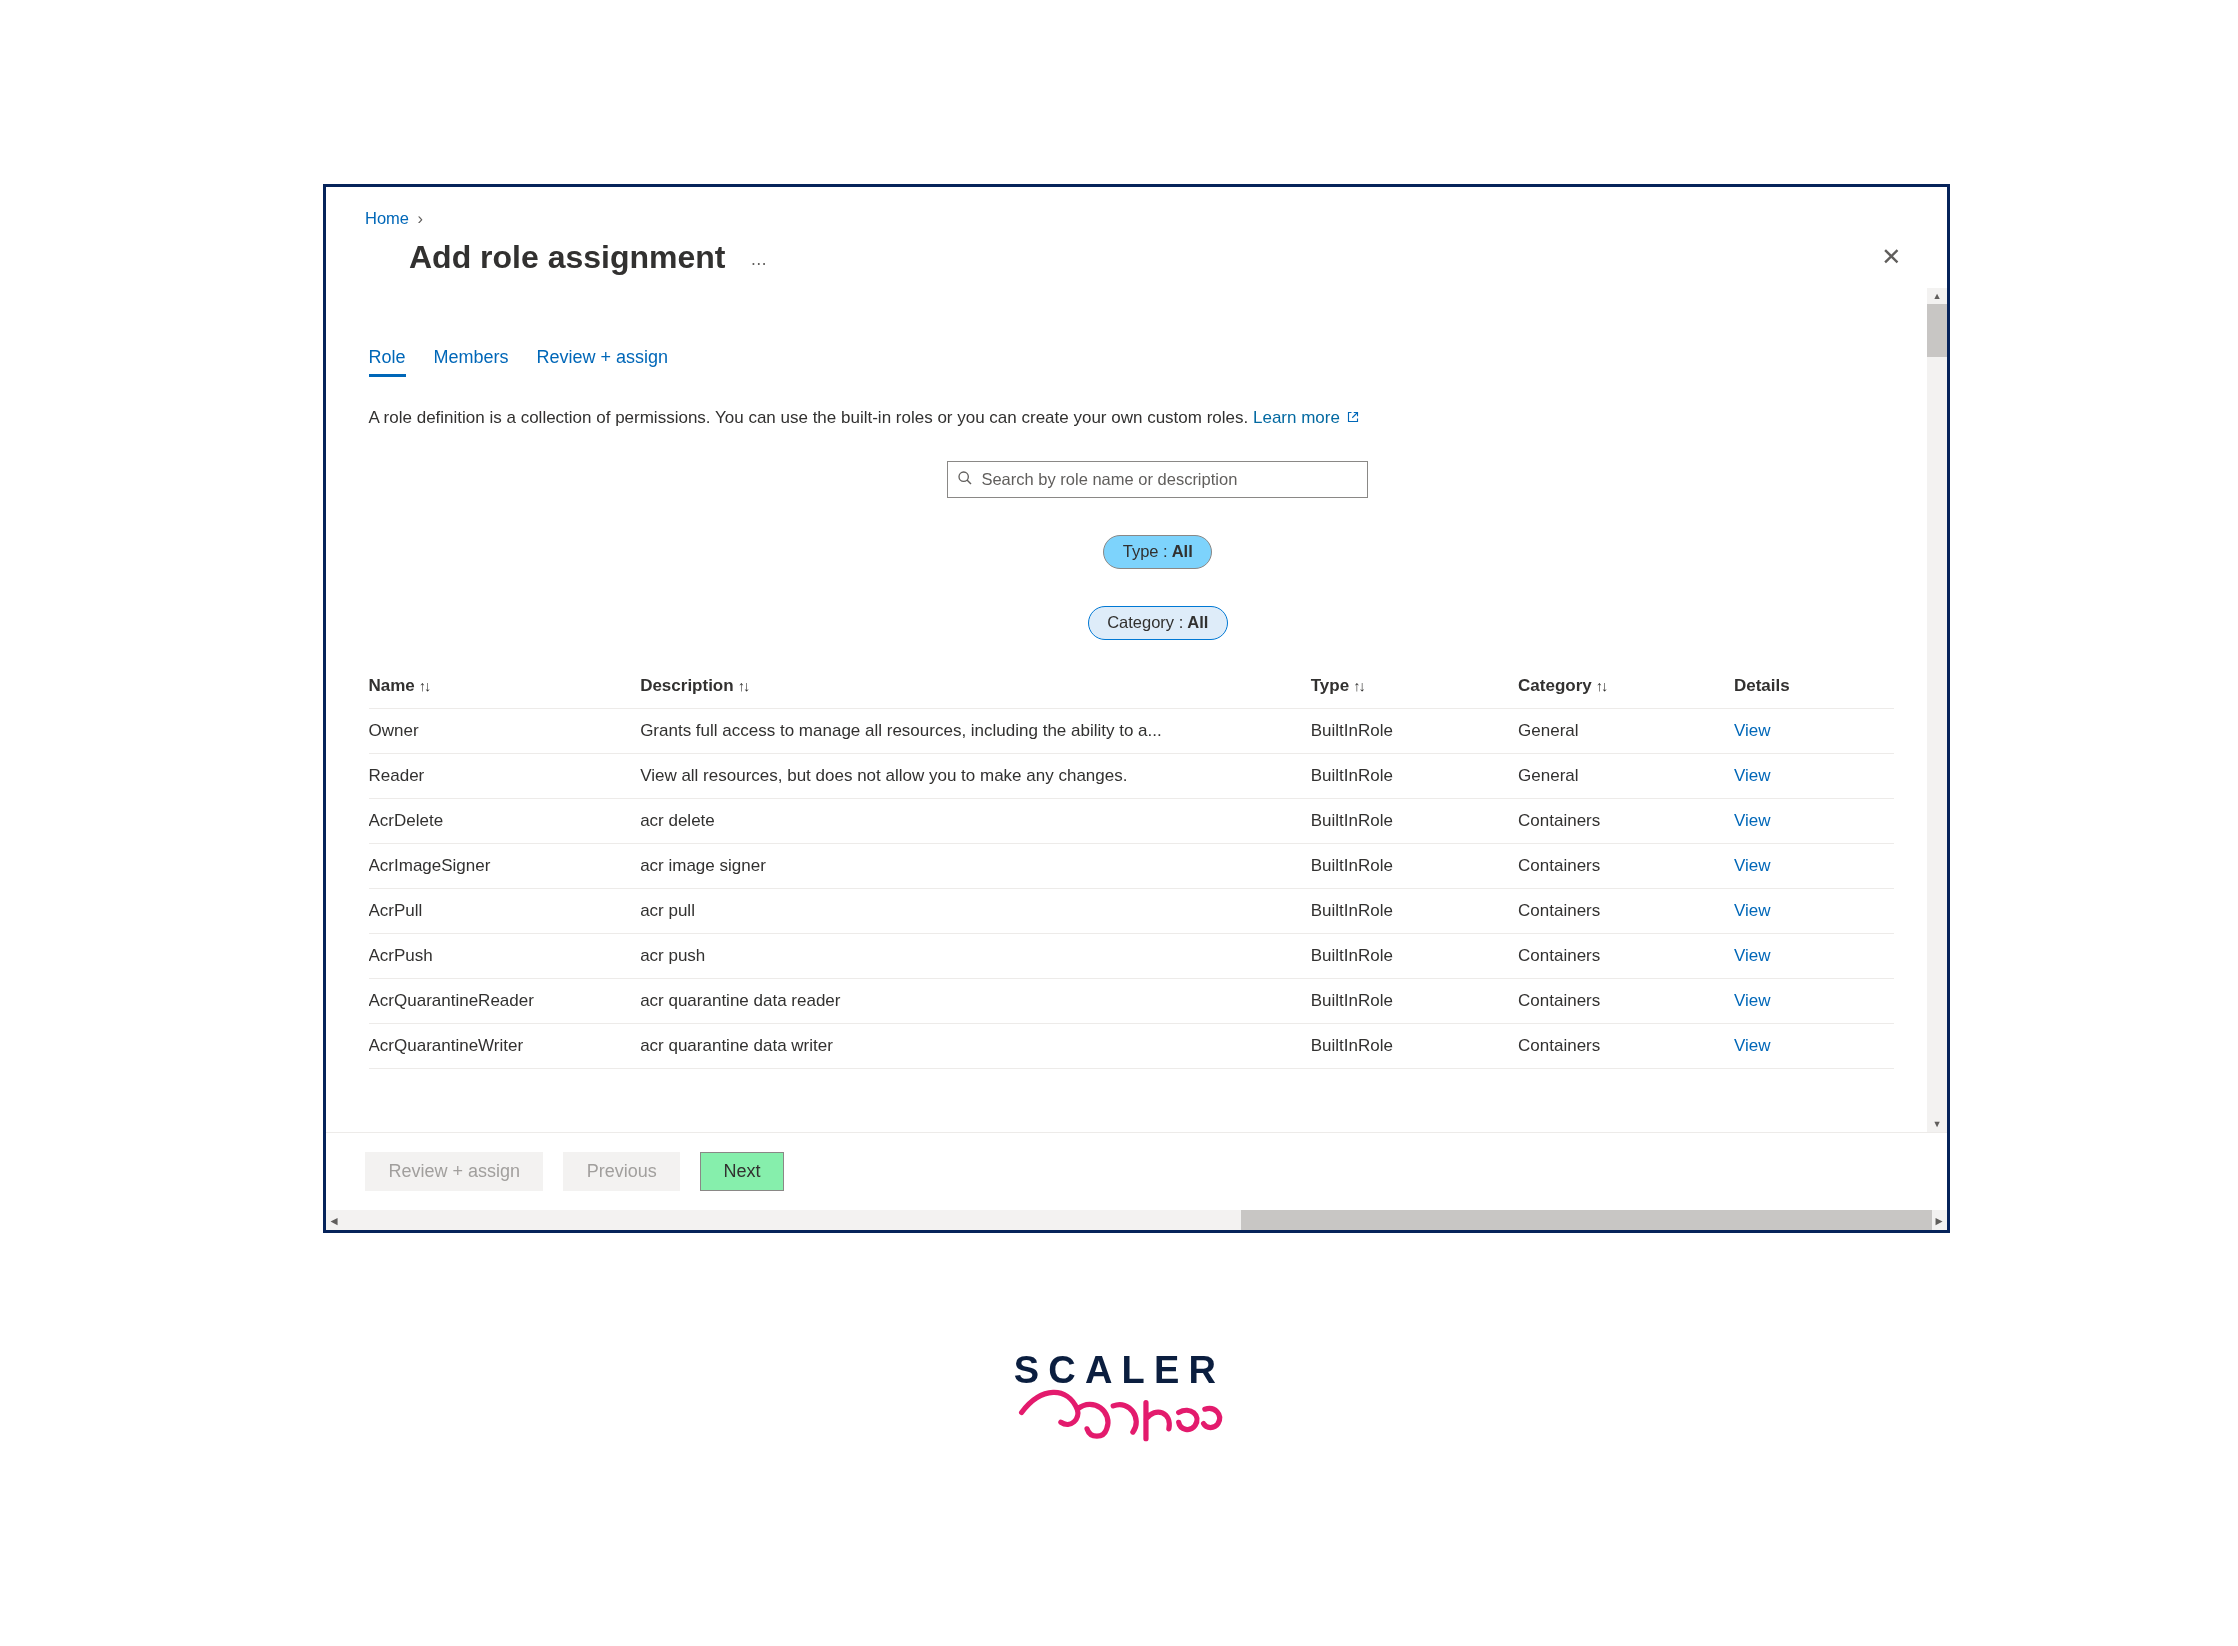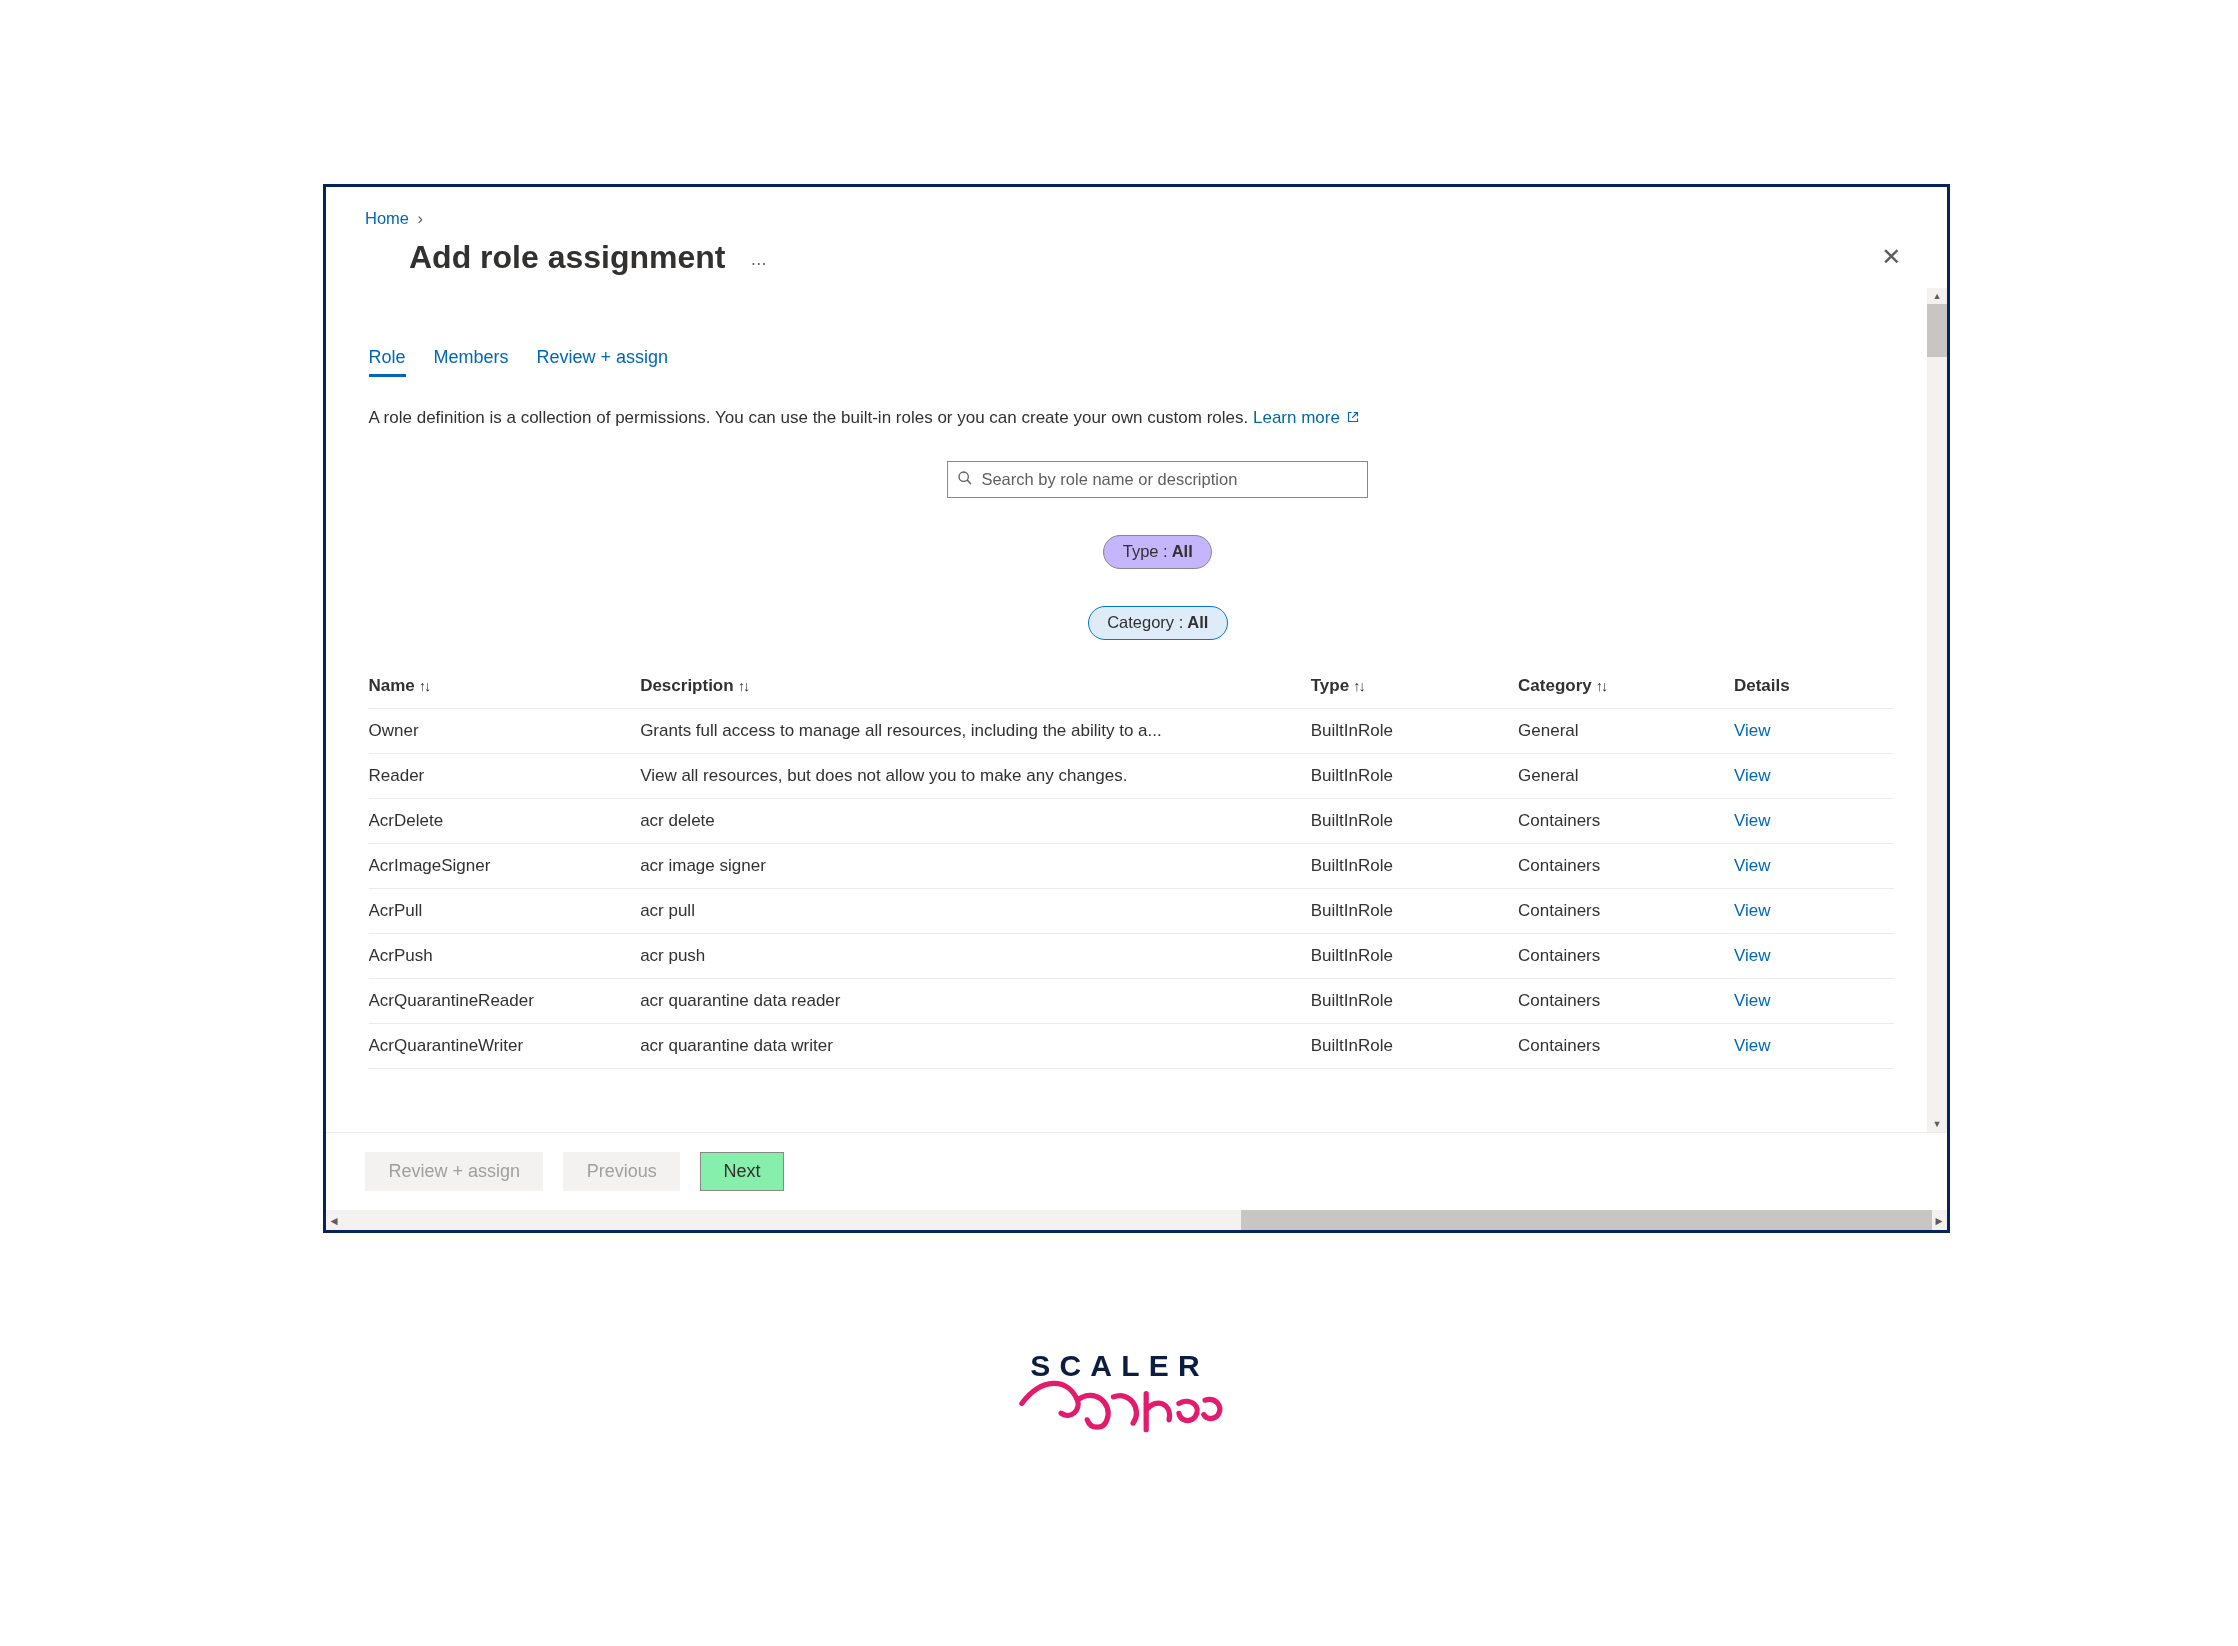--- a/index.html
+++ b/index.html
@@ -43,21 +43,21 @@
   .desc .learn { color:#0369a1; cursor:pointer; }
   .desc .ext-icon { display:inline-block; width:12px; height:12px; margin-left:2.6px; vertical-align:baseline; }
   .desc .ext-icon svg { width:12px; height:12px; }
 
   .filter-row { display:flex; gap: 37px; align-items:center; padding: 30px 0 0 14.5px; flex-direction: column; }
   .search-box { display:flex; align-items:center; gap:8px; width: 421px; height: 37px; border:1.3px solid #8a8886; padding:0 9.2px; }
   .search-box svg { width:16px; height:16px; }
   .search-box input { border:none; outline:none; font-size:16.5px; width:100%; color:#323130; font-family:inherit; }
   .search-box input::placeholder { color:#605e5c; }
 
-  .pill { height:34px; border:1.3px solid #8a8886; border-radius:17px; padding:0 18.4px; display:flex; align-items:center; font-size:16.5px; background:#c4b5fd; cursor:pointer; }
+  .pill { height:34px; border:1.3px solid #8a8886; border-radius:17px; padding:0 18.4px; display:flex; align-items:center; font-size:16.5px; background:#7dd3fc; cursor:pointer; }
   .pill .k { color:#323130; }
   .pill .v { font-weight:700; margin-left:4px; }
   .pill.selected { background:#deecf9; border-color:#0078d4; }
 
   
   .table-wrap { padding: 24px 53px 0 14.5px; }
   table.roles { width: 100%; border-collapse: collapse; table-layout: fixed; }
   table.roles th { text-align:left; font-size:17px; font-weight:600; padding: 12px 6.6px 12px 0; border-bottom:1.3px solid #edebe9; white-space:nowrap; }
   table.roles th .sort { margin-left:4px; font-size:14.5px; color:#323130; letter-spacing:-2px; }
   table.roles td { font-size:17px; padding: 12px 6.6px 12px 0; border-bottom:1.3px solid #edebe9; white-space:nowrap; overflow:hidden; text-overflow:ellipsis; }
@@ -74,21 +74,21 @@
   .btn.disabled { background:#f3f2f1; color:#a19f9d; cursor:default; }
   .btn.outline { background:#86efac; color:#323130; border-color:#8a8886; }
 
   .hscroll { height:20px; background:#f3f2f1; position:relative; }
   .hscroll .hcap { position:absolute; top:0; width:16px; height:20px; display:flex;align-items:center;justify-content:center; font-size:9.2px; color:#605e5c; }
   .hscroll .left{left:0;} .hscroll .right{right:0;}
   .hscroll .hthumb { position:absolute; top:0; height:20px; background:#c8c6c4; }
 
   
   .brand { position:absolute; left:50%; top: 1349px; transform:translateX(-50%); text-align:center; }
-  .brand .scaler { font-size:30px; font-weight:800; letter-spacing:9.2px; color:#0b1e3f; font-family: "Segoe UI", sans-serif; }
+  .brand .scaler { font-size:38px; font-weight:800; letter-spacing:9.2px; color:#0b1e3f; font-family: "Segoe UI", sans-serif; }
   .brand .topics-wrap { margin-top:-9.2px; }
   .brand .topics-svg { width:211px; height:72px; }
 </style>
 </head>
 <body>
 
 <div class="stage">
 
   <div class="panel-frame">
 

